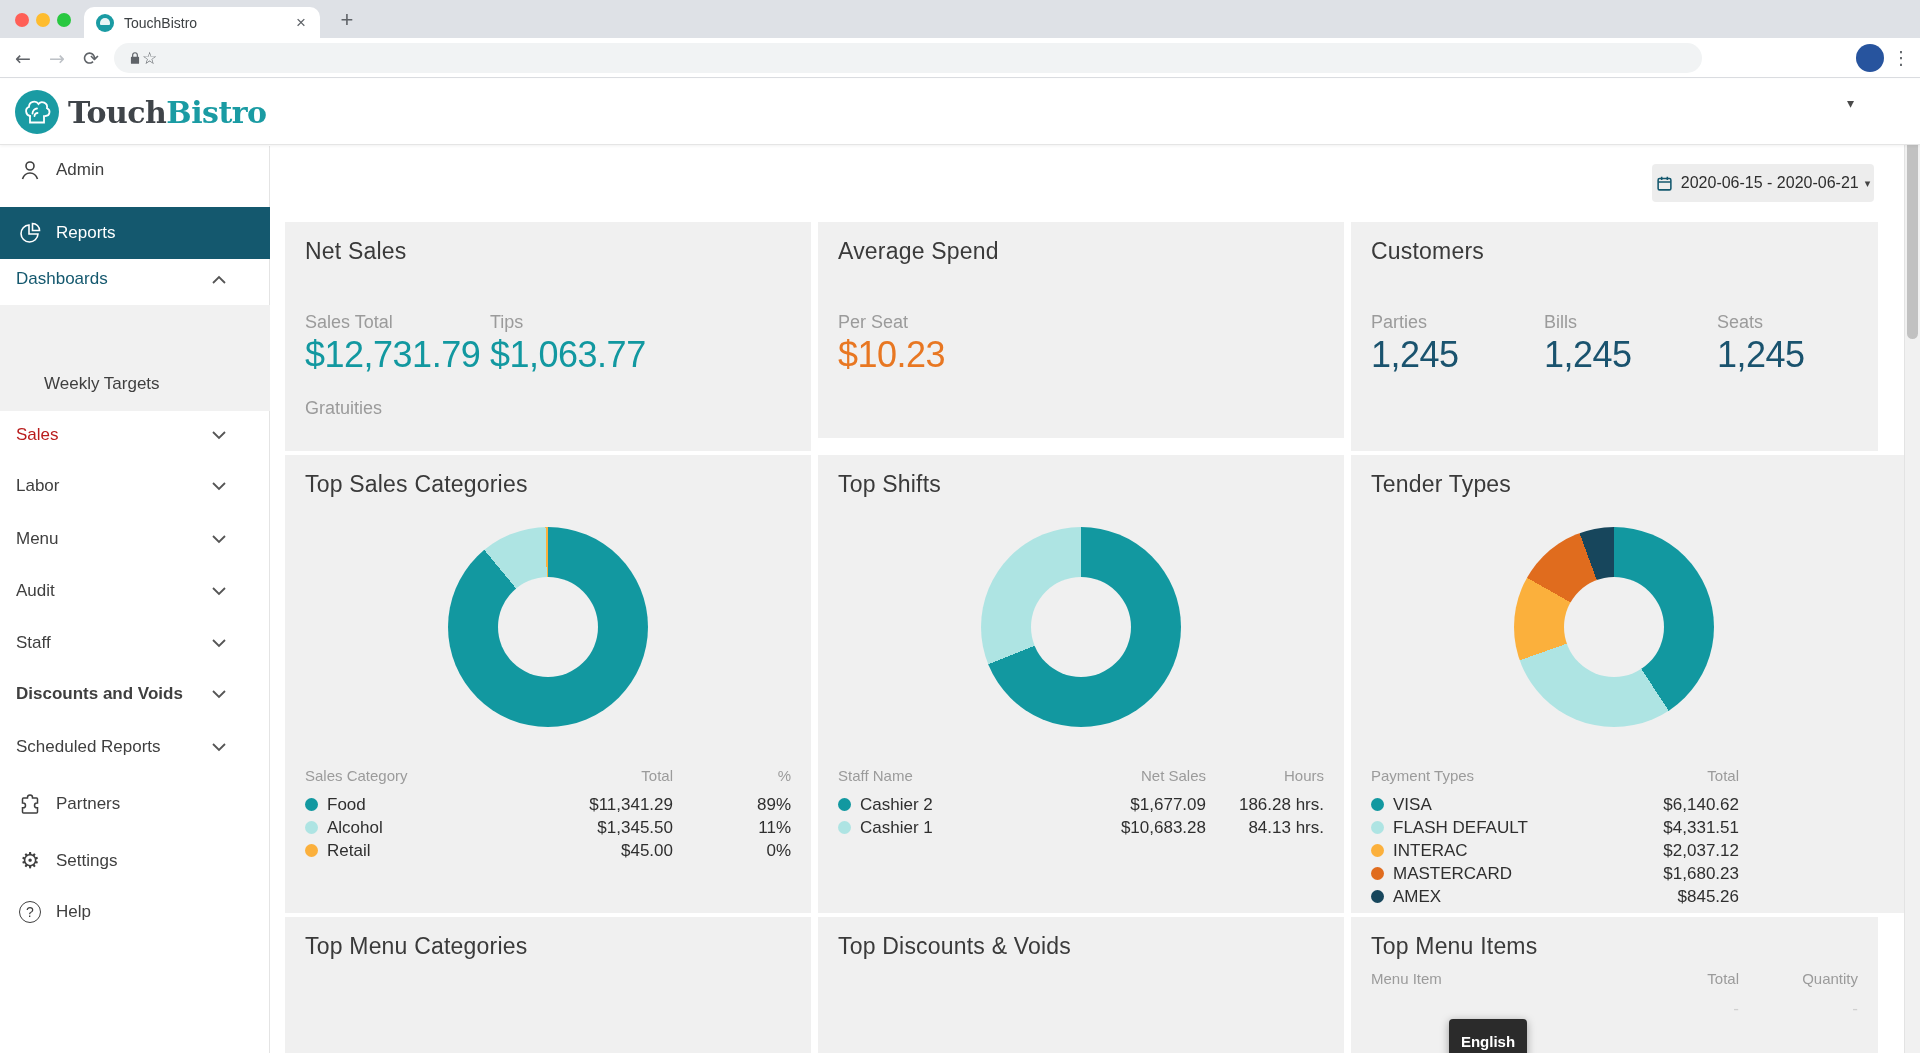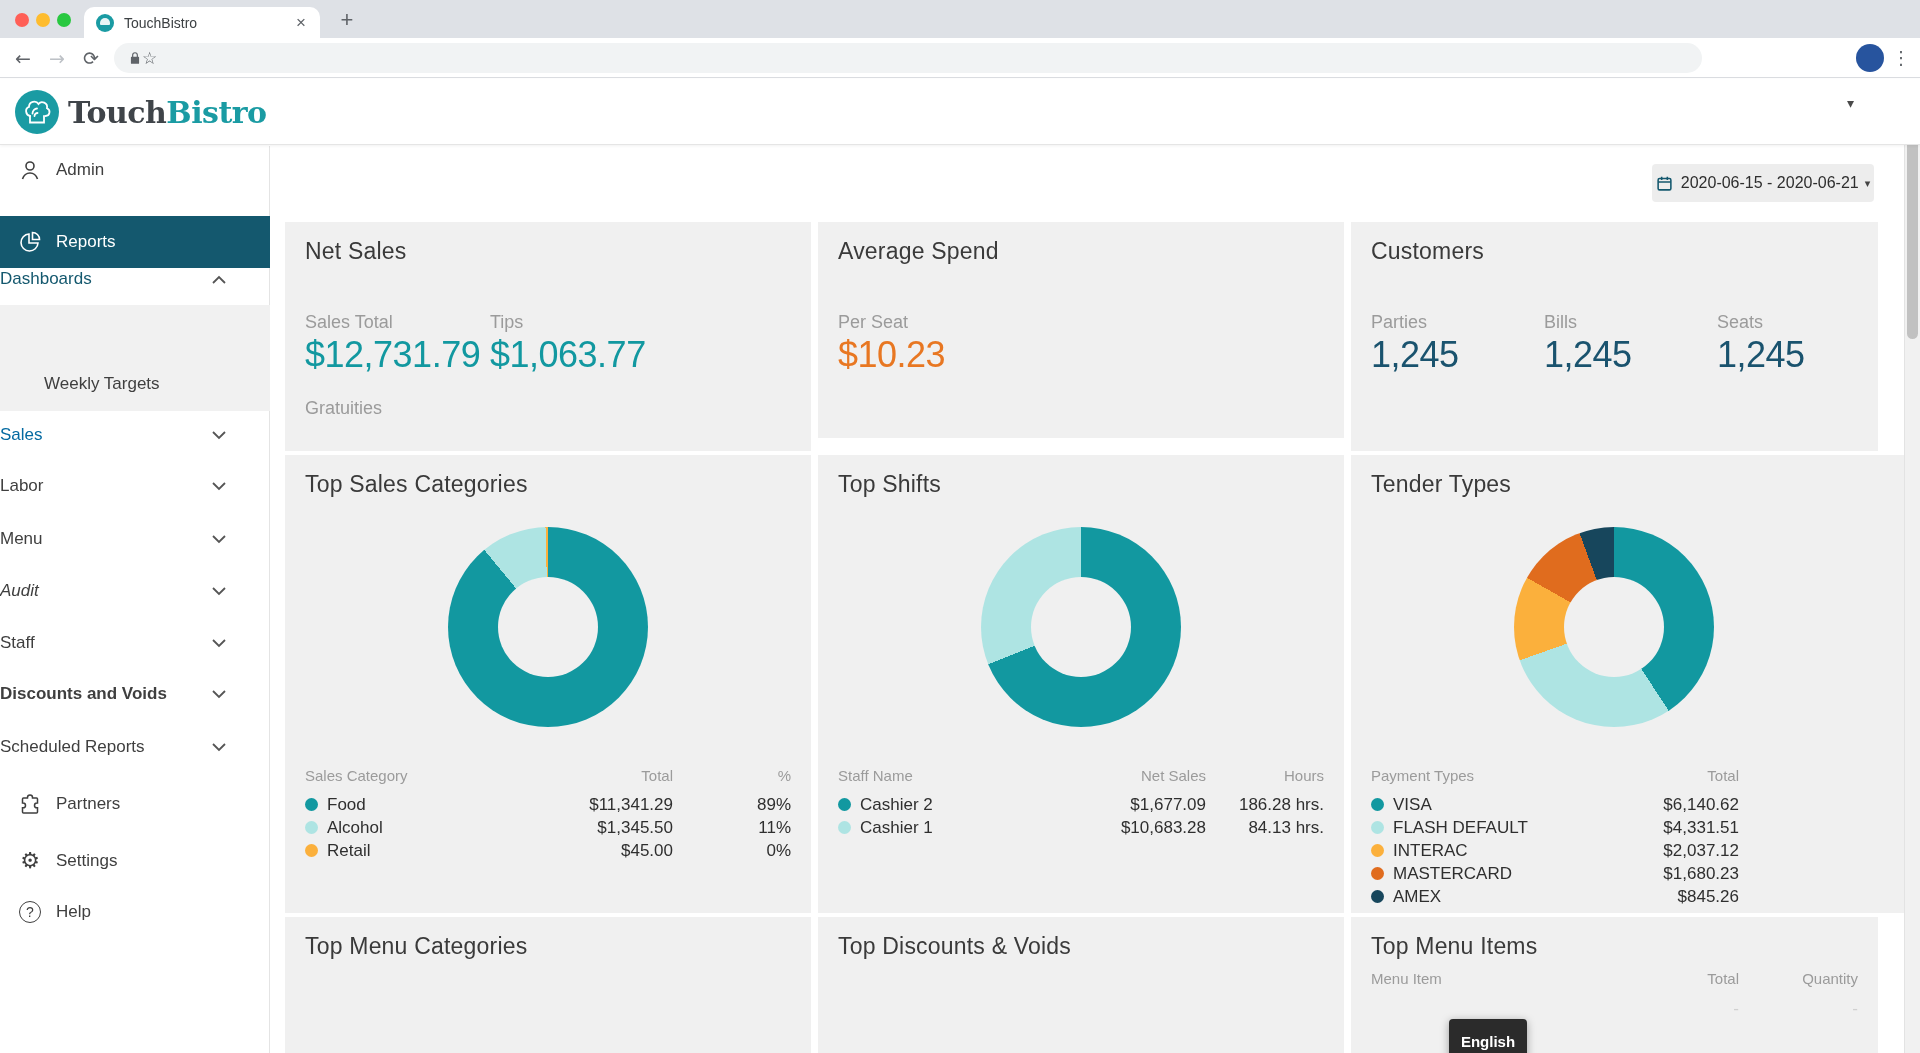--- a/index.html
+++ b/index.html
@@ -36,21 +36,21 @@
   .logo-text { font-family:"DejaVu Serif", serif; font-weight:700; font-size:30px; margin-left:9px; letter-spacing:-.5px; }
   .logo-t1 { color:#3f4449; }
   .logo-t2 { color:#1a9ba3; }
   .acct-caret { position:absolute; right:66px; top:16px; font-size:14px; color:#4a4a4a; font-family:"DejaVu Sans", sans-serif; }
 
   
   .sidebar { position:absolute; top:146px; left:0; width:270px; height:907px; background:#fff; border-right:1px solid #e4e4e4; }
   .side-item { position:absolute; left:0; width:270px; height:44px; display:flex; align-items:center; font-size:17px; color:#3f3f3f; cursor:pointer; }
   .side-item .sicon { width:24px; height:24px; margin-left:18px; margin-right:14px; display:flex; align-items:center; justify-content:center; }
   .side-item.active-top { background:#14586e; color:#fff; height:52px; }
-  .side-head { position:absolute; left:0; width:248px; height:40px; display:flex; align-items:center; font-size:17px; color:#14586e; cursor:pointer; }
+  .side-head { position:absolute; left:0; width:248px; height:40px; display:flex; align-items:center; padding-left:16px; font-size:17px; color:#14586e; cursor:pointer; }
   .chev { position:absolute; right:22px; top:50%; transform:translateY(-50%); }
   .subblock { position:absolute; left:0; top:159px; width:270px; height:106px; background:#f1f1f1; }
   .sub-item { position:absolute; left:0; width:270px; height:52px; display:flex; align-items:center; padding-left:44px; font-size:17px; color:#3f3f3f; cursor:pointer; }
   .sub-item.sel { color:#14586e; }
   .sub-item.sel::before { content:""; position:absolute; left:0; top:0; width:5px; height:52px; background:#14586e; }
   .gear-glyph { font-family:"DejaVu Sans", sans-serif; font-size:22px; color:#3f3f3f; line-height:1; }
   .help-circ { width:22px; height:22px; border:1.6px solid #3f3f3f; border-radius:50%; font-size:14px; color:#3f3f3f; display:flex; align-items:center; justify-content:center; }
 
   
   .main { position:absolute; top:146px; left:271px; width:1633px; height:907px; background:#fff; }
@@ -144,21 +144,21 @@
   <div class="sidebar">
     <div class="side-item" style="top:2px;">
       <span class="sicon">
         <svg width="24" height="24" viewBox="0 0 24 24" fill="none" stroke="#3f3f3f" stroke-width="1.6">
             <circle cx="12" cy="8" r="4"></circle>
             <path d="M4.5 21c1.4-4 4.3-6 7.5-6s6.1 2 7.5 6"></path>
           </svg>
       </span>
       <span>Admin</span>
     </div>
-    <div class="side-item active-top" style="top:70px;text-align:right;">
+    <div class="side-item active-top" style="top:61px;text-align:right;">
       <span class="sicon">
         <svg width="24" height="24" viewBox="0 0 24 24" fill="none" stroke="#ffffff" stroke-width="1.6">
             <path d="M11 4a8.5 8.5 0 1 0 9 9h-9z"></path>
             <path d="M14.5 2.5v7h7a7 7 0 0 0-7-7z"></path>
           </svg>
       </span>
       <span>Reports</span>
     </div>
     <div class="side-head" style="top:113px;">
       <span>Dashboards</span>
@@ -168,39 +168,39 @@
           </svg>
       </span>
     </div>
     <div class="subblock">
       <div class="sub-item" style="top:53px;">
         <span>Weekly Targets</span>
       </div>
     </div>
 
     <div class="side-head" style="top:269px;">
-      <span style="color:#0369a1;">Sales</span>
+      <span style="color:#b91c1c;">Sales</span>
       <span class="chev"><svg width="14" height="9" viewBox="0 0 14 9" fill="none" stroke="#555" stroke-width="1.8">
             <path d="M1 1l6 6 6-6"></path>
           </svg></span>
     </div>
     <div class="side-head" style="top:373px;">
       <span style="color:#3f3f3f;">Menu</span>
       <span class="chev"><svg width="14" height="9" viewBox="0 0 14 9" fill="none" stroke="#555" stroke-width="1.8">
             <path d="M1 1l6 6 6-6"></path>
           </svg></span>
     </div>
     <div class="side-head" style="top:320px;">
       <span style="color:#3f3f3f;">Labor</span>
       <span class="chev"><svg width="14" height="9" viewBox="0 0 14 9" fill="none" stroke="#555" stroke-width="1.8">
             <path d="M1 1l6 6 6-6"></path>
           </svg></span>
     </div>
     <div class="side-head" style="top:425px;">
-      <span style="color:#3f3f3f;font-style:italic;">Audit</span>
+      <span style="color:#3f3f3f;">Audit</span>
       <span class="chev"><svg width="14" height="9" viewBox="0 0 14 9" fill="none" stroke="#555" stroke-width="1.8">
             <path d="M1 1l6 6 6-6"></path>
           </svg></span>
     </div>
     <div class="side-head" style="top:477px;">
       <span style="color:#3f3f3f;">Staff</span>
       <span class="chev"><svg width="14" height="9" viewBox="0 0 14 9" fill="none" stroke="#555" stroke-width="1.8">
             <path d="M1 1l6 6 6-6"></path>
           </svg></span>
     </div>

